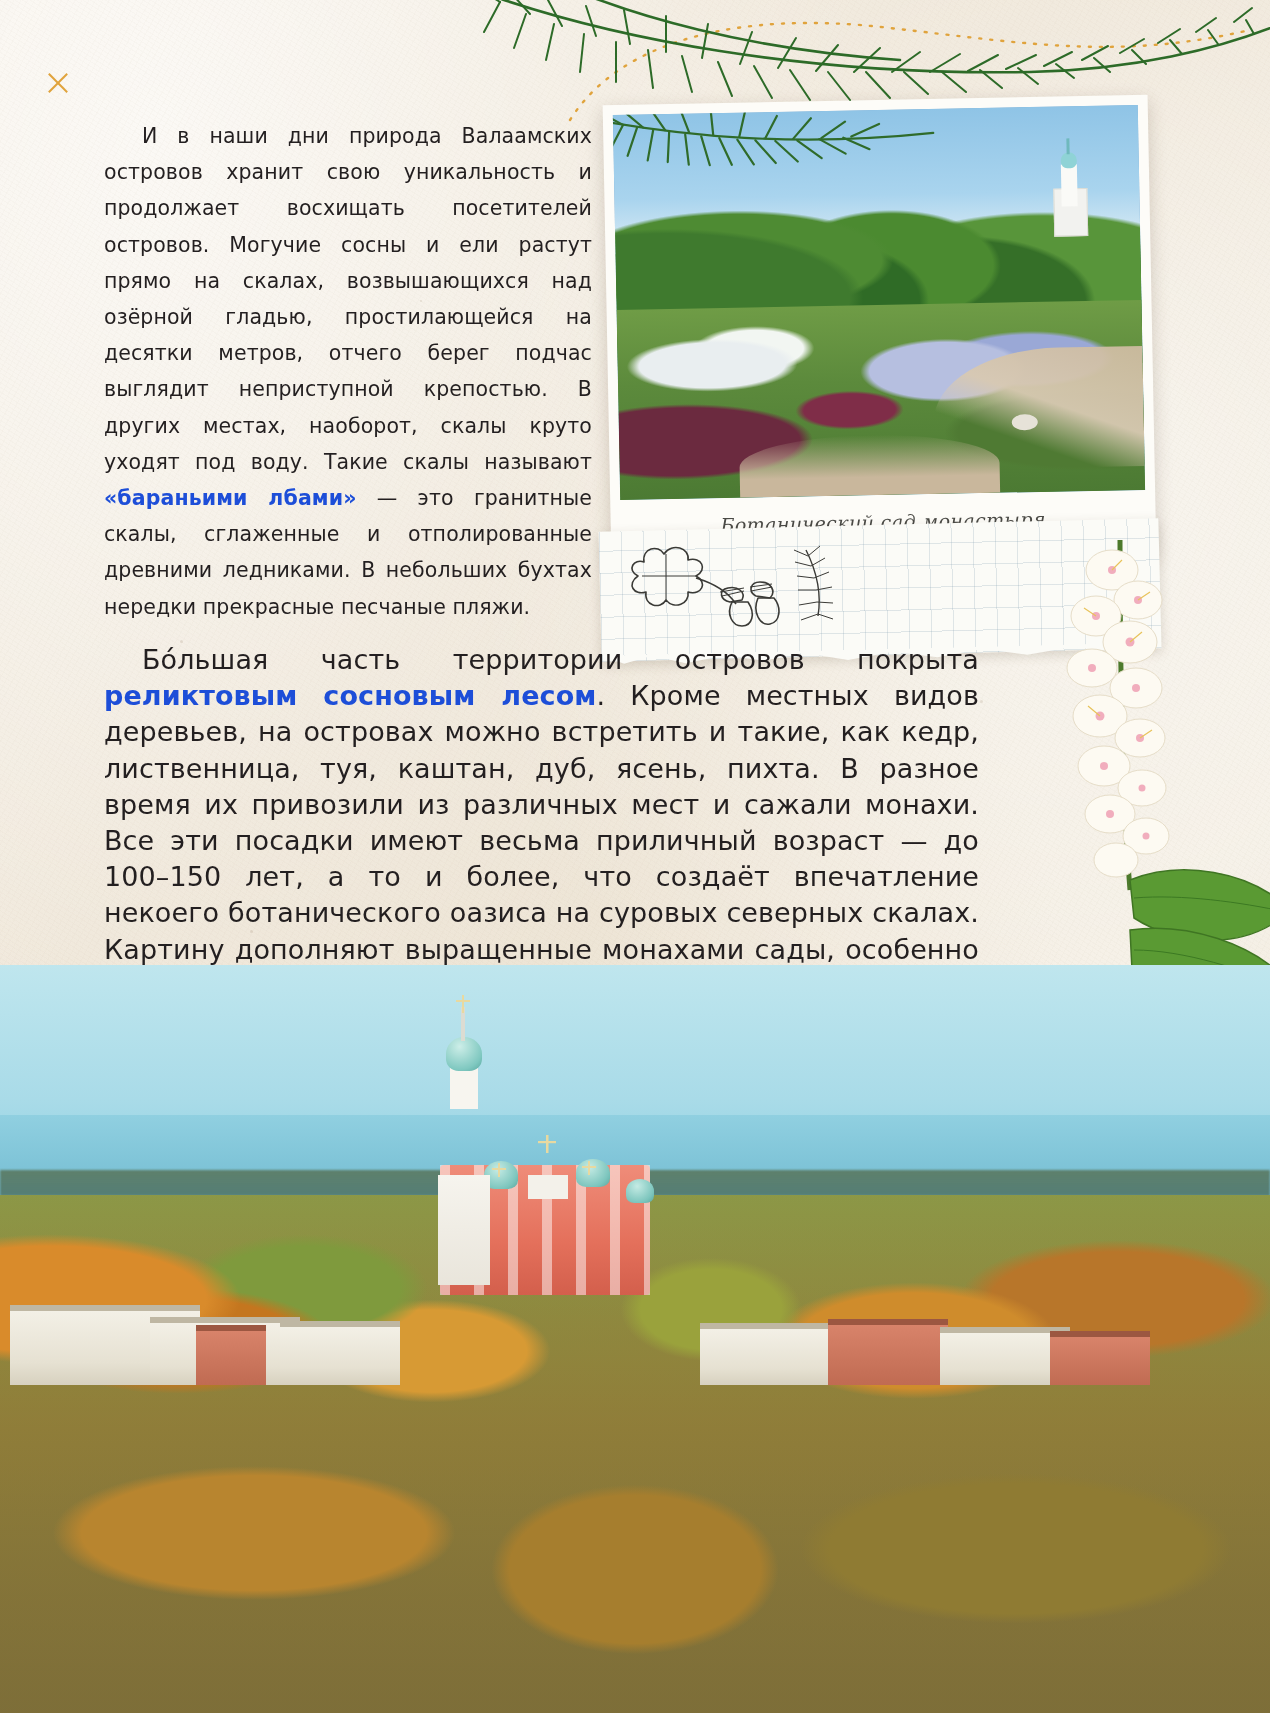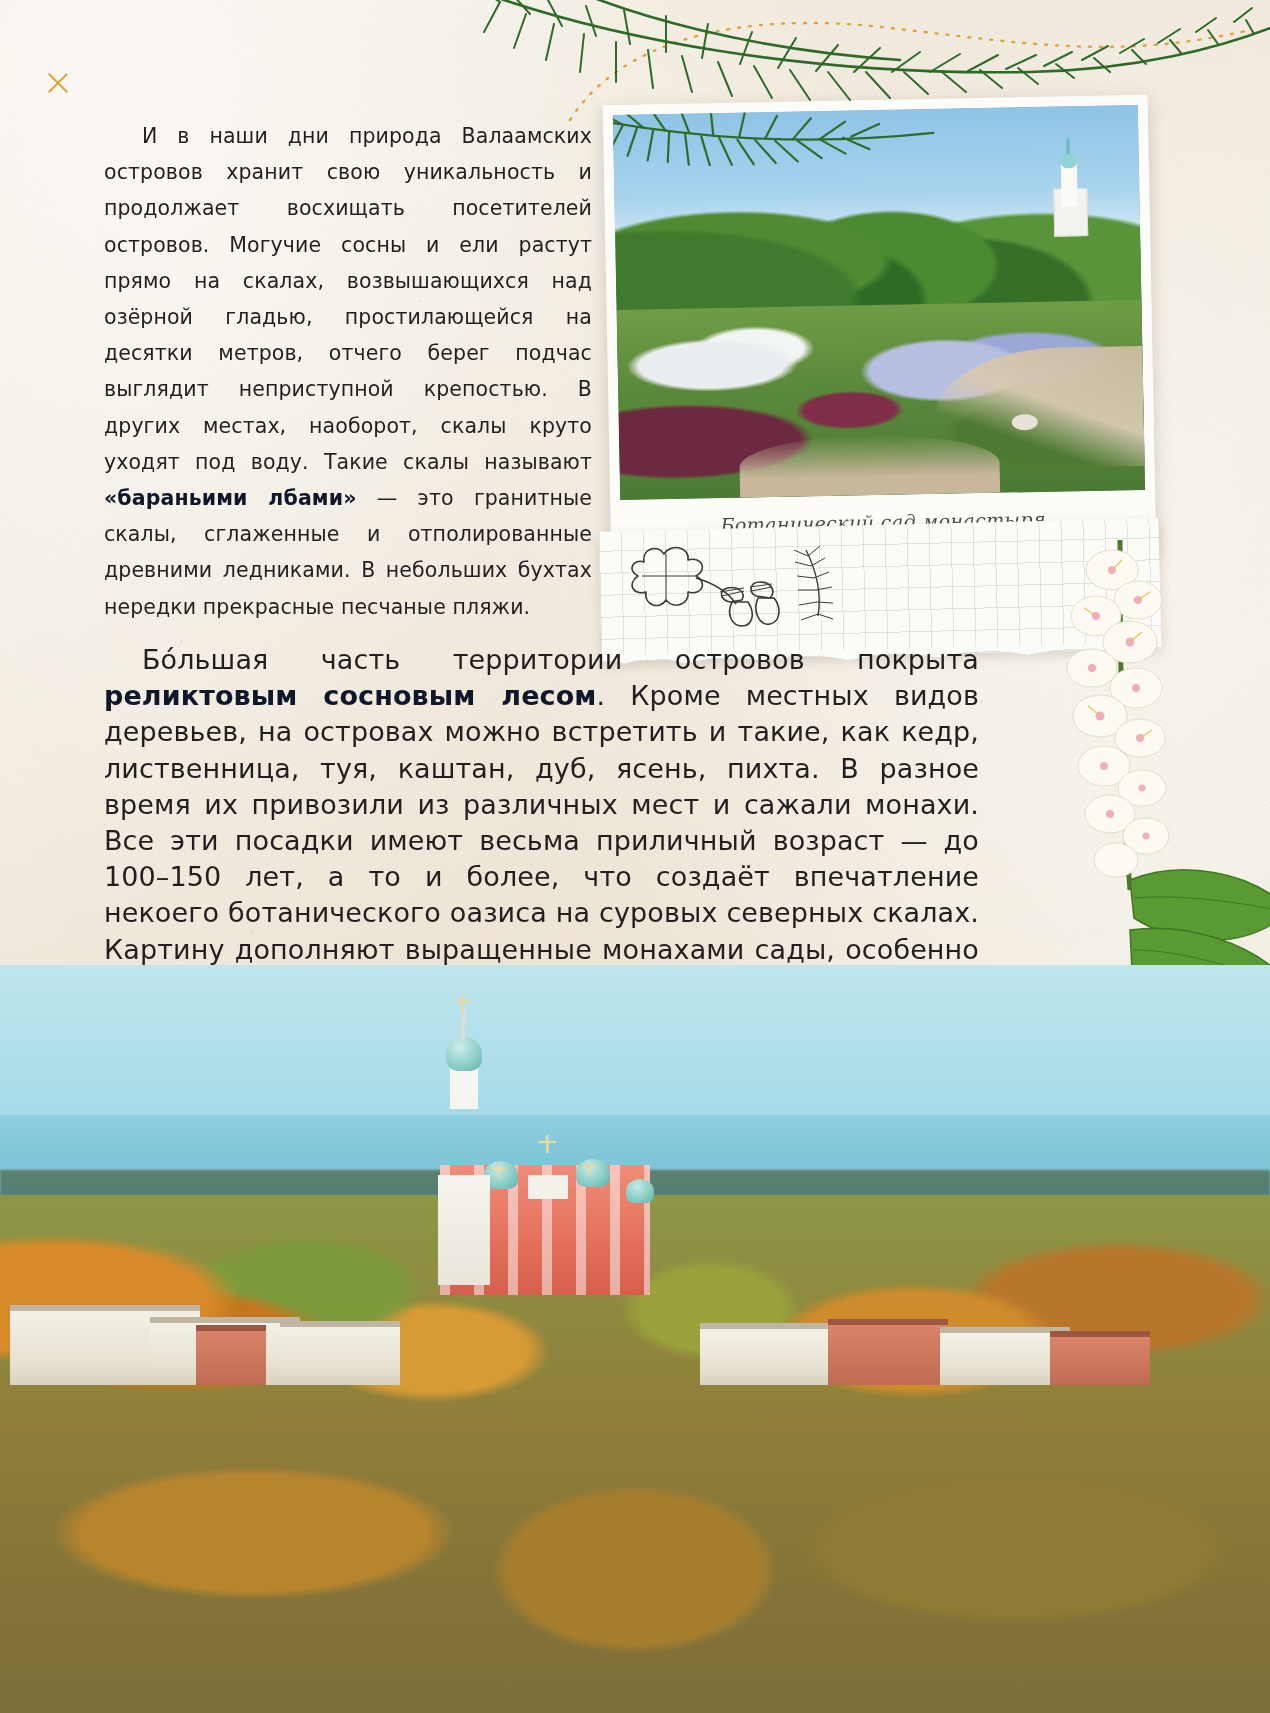--- a/index.html
+++ b/index.html
@@ -71,21 +71,21 @@
     left: 104px;
     top: 642px;
     width: 875px;
     font-size: 27px;
     line-height: 36.2px;
     color: #231f20;
     text-align: justify;
     letter-spacing: .1px;
   }
   .text-col-2 .indent { display:inline-block; width:38px; }
-  .hl { color:#0f172a; font-weight:bold; }
+  .hl { color:#1d4ed8; font-weight:bold; }
 
   
   .photo-card {
     position: absolute;
     left: 607px;
     top: 100px;
     width: 545px;
     height: 460px;
     background: #fdfcf8;
     box-shadow: 0 6px 18px rgba(80,60,40,.22);

